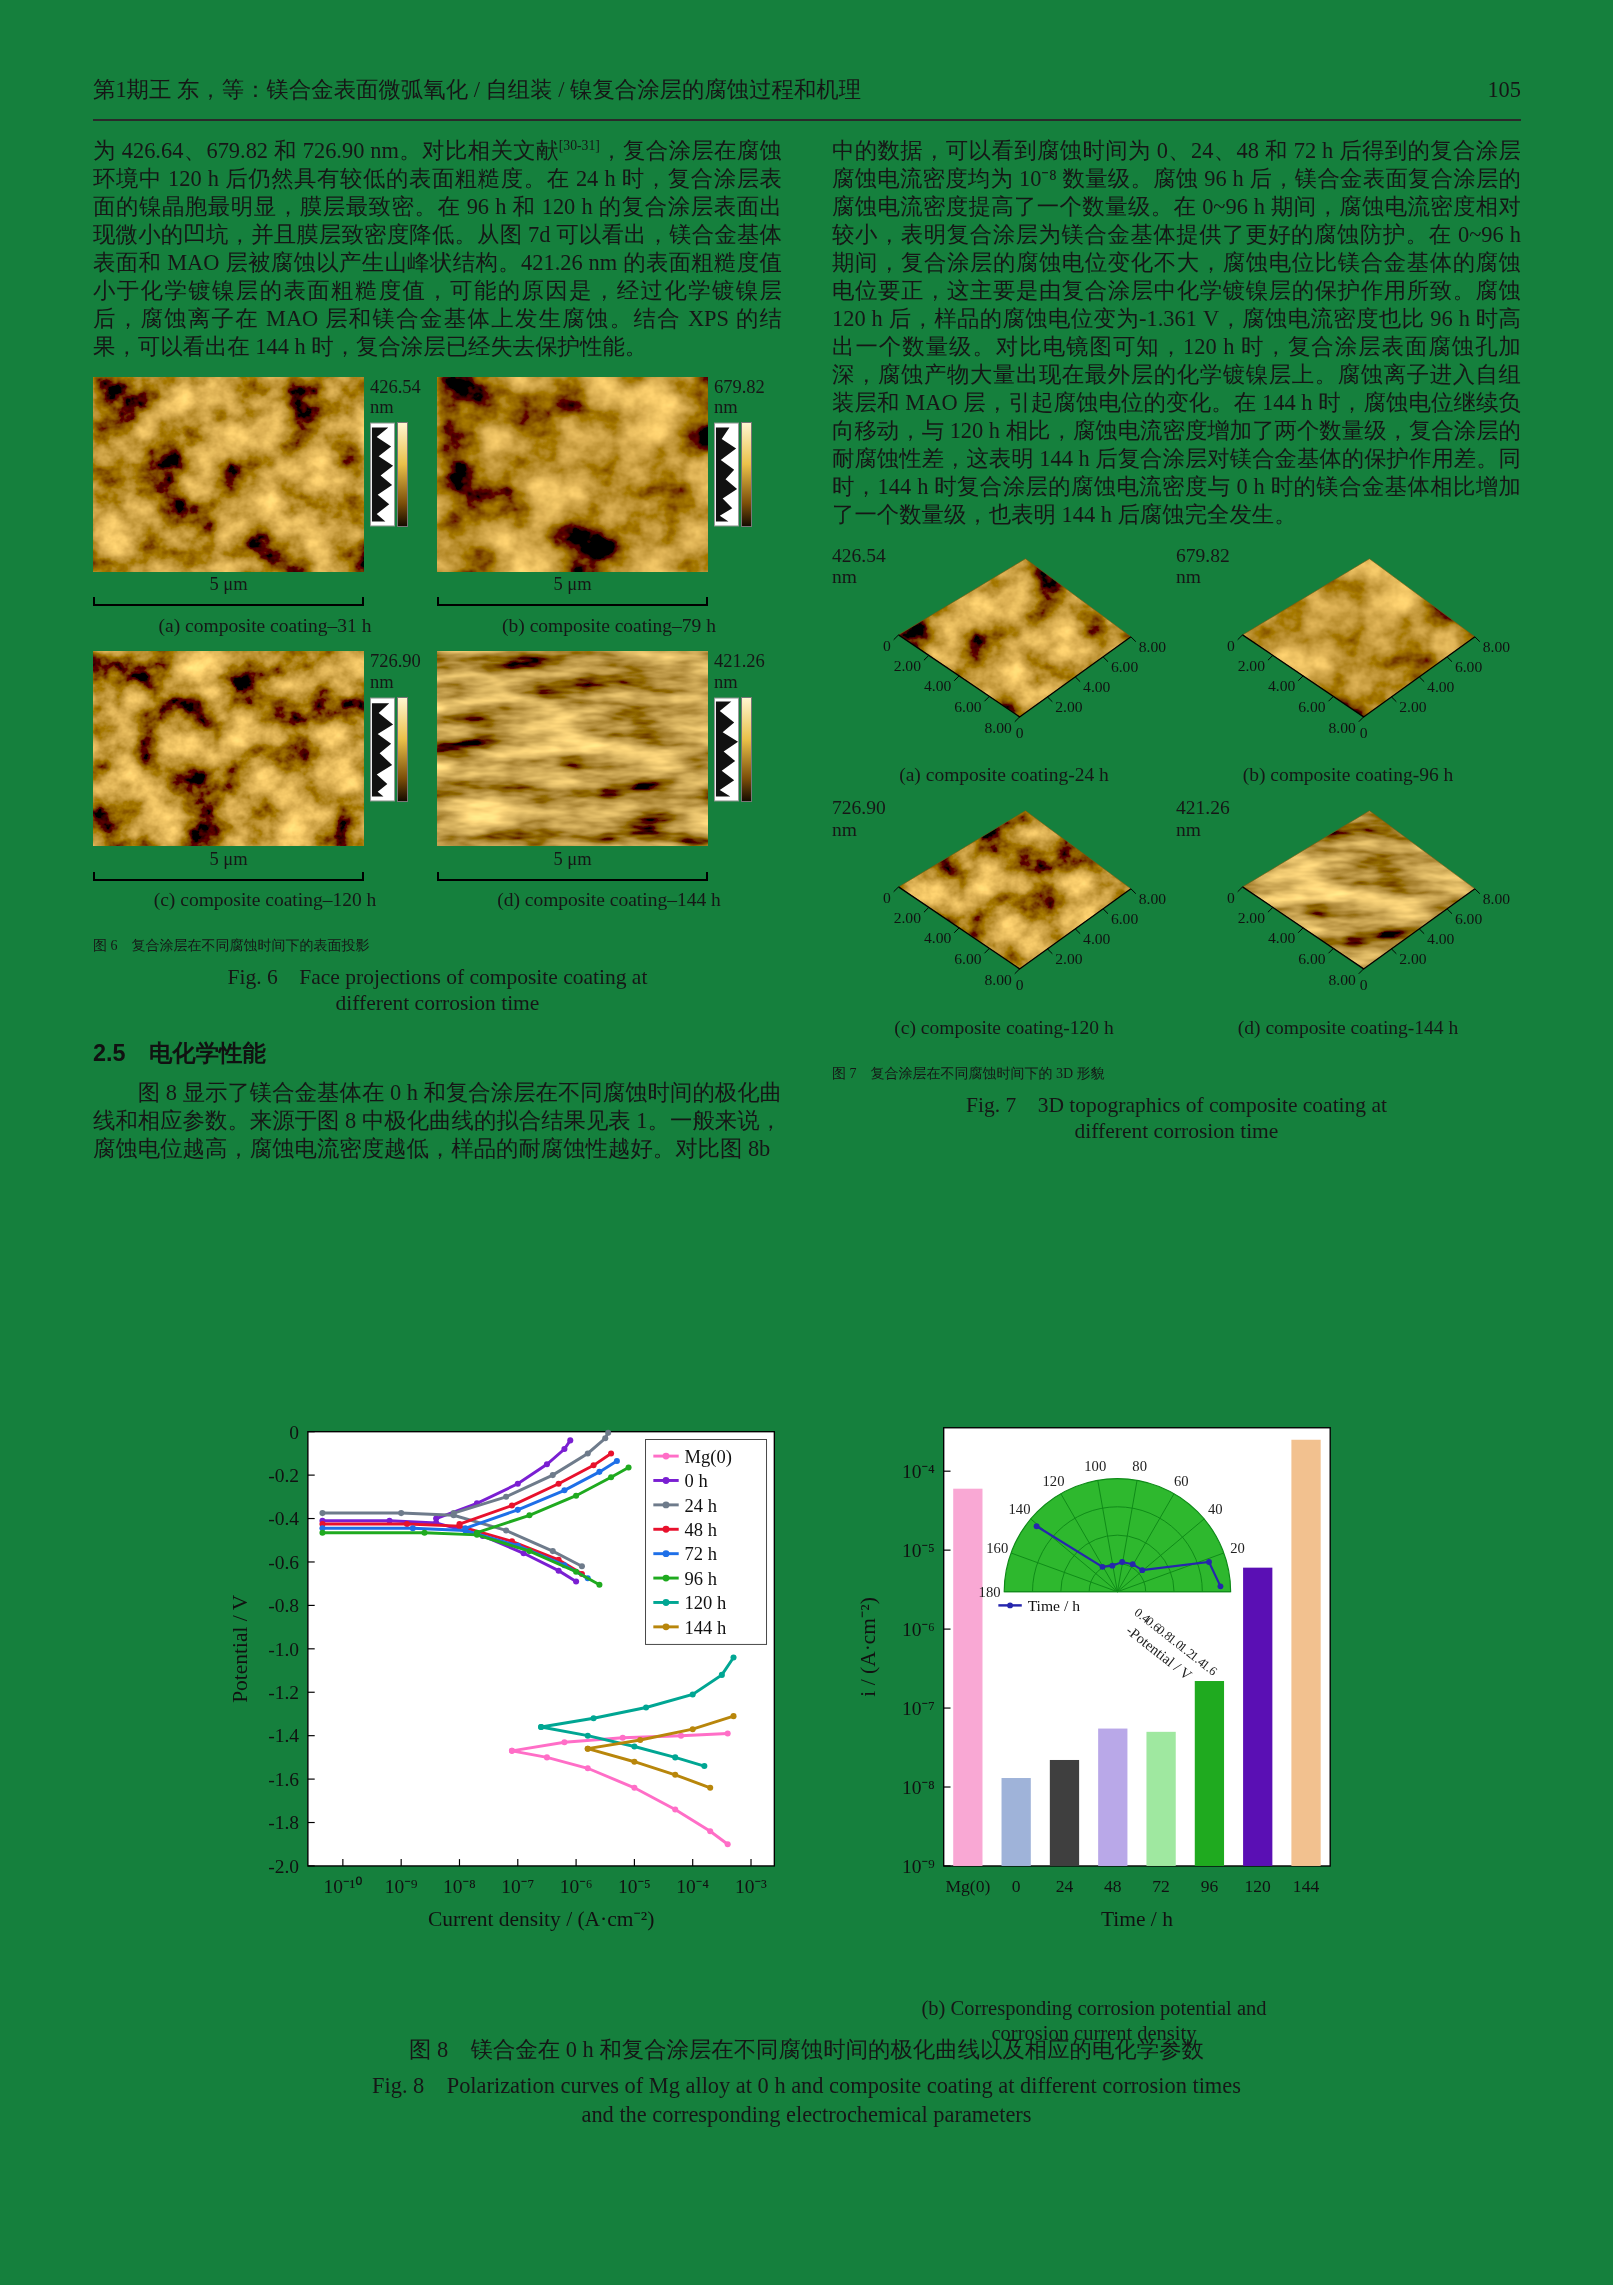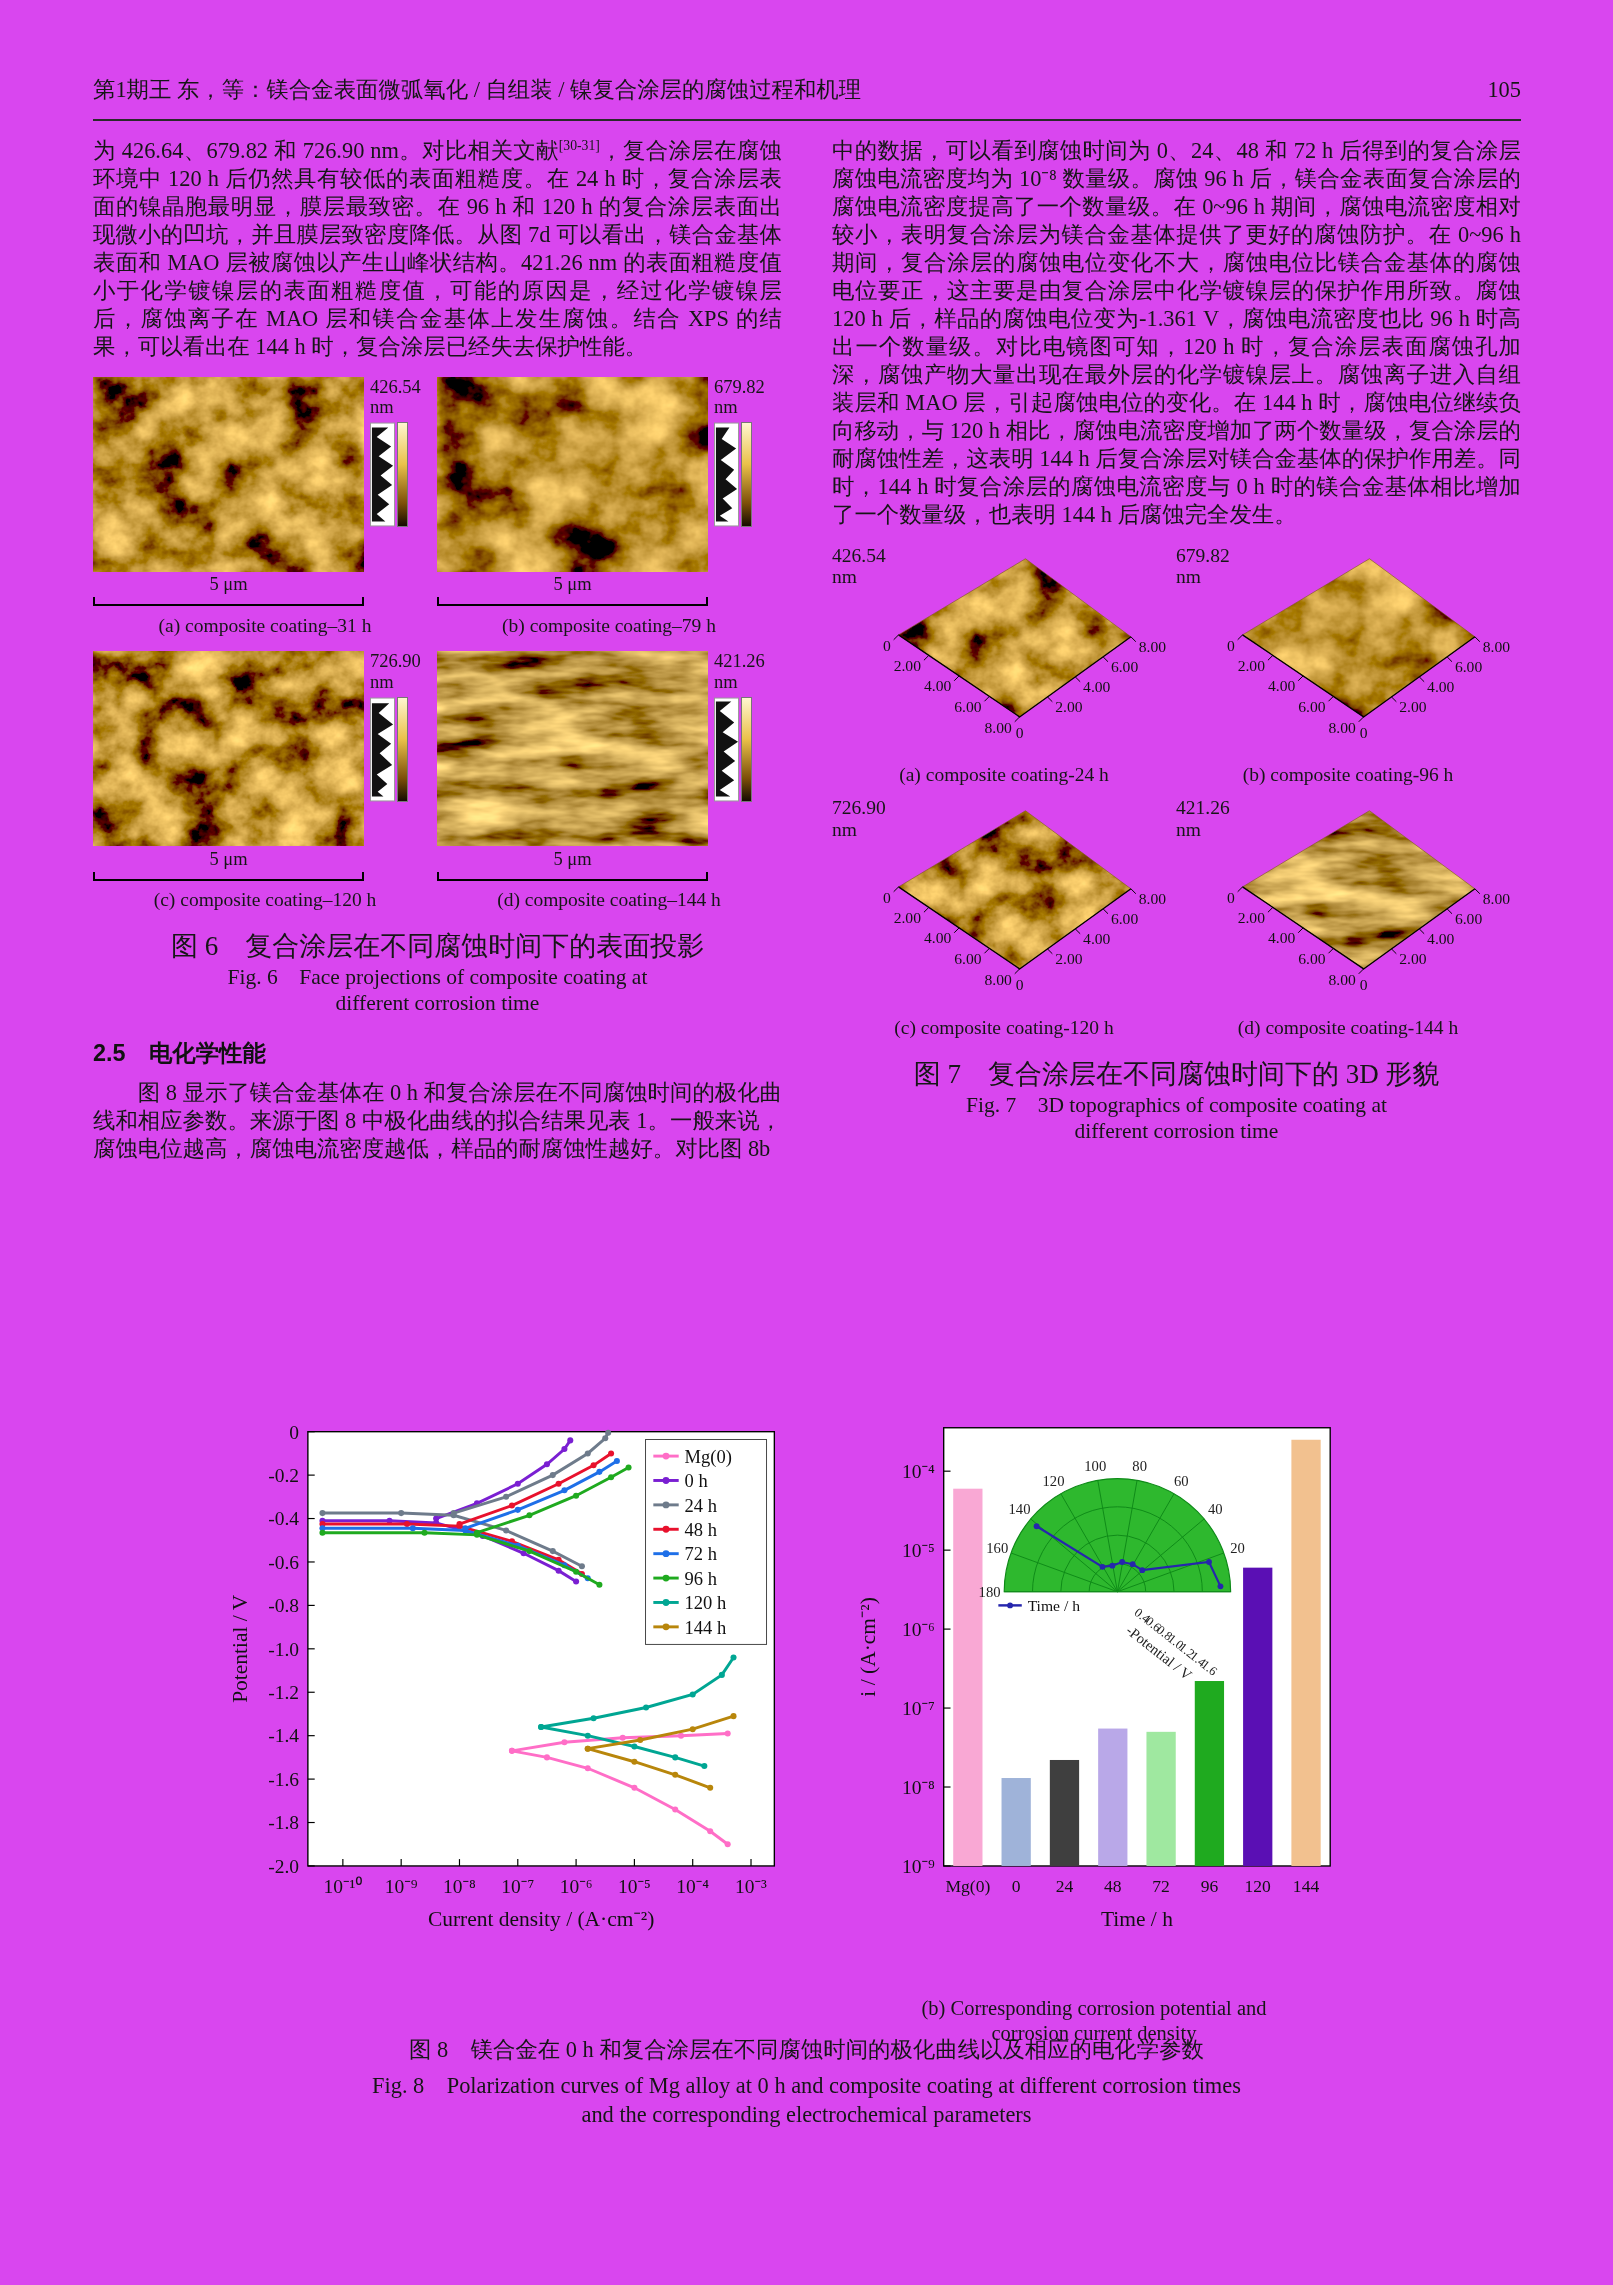--- a/index.html
+++ b/index.html
@@ -1,17 +1,17 @@
 <!DOCTYPE html>
 <html><head>
 <meta charset="utf-8">
 <style>
   html,body{margin:0;padding:0;}
   body{background:#9a9a9a;}
-  .page{position:relative;width:1613px;height:2285px;background:#d946ef;
+  .page{position:relative;width:1613px;height:2285px;background:#15803d;
         font-family:"Liberation Serif",serif;color:#161616;overflow:hidden;}
 
   
   .hdr{position:absolute;left:93px;top:74px;width:1428px;display:flex;
        justify-content:space-between;align-items:baseline;font-size:22.4px;
        padding-bottom:13.7px;border-bottom:2px solid #2a2a2a;}
   .hdr-title{flex:1;text-align:left;}
 
   
   .col{position:absolute;top:137px;width:689px;font-size:22.4px;line-height:28px;
@@ -34,21 +34,21 @@
   .afm-side{width:62px;display:flex;flex-direction:column;align-items:flex-start;}
   .nm{font-size:18.5px;line-height:20.5px;}
   .sidebar-graph{display:flex;gap:2px;margin-top:4.9px;}
   .cstrip{width:8.8px;height:103px;border:1px solid #777;
           background:linear-gradient(#fff6d0,#eac14a 40%,#7c4f09 78%,#150b00);}
   .sb{width:271px;margin-top:2.9px;text-align:center;font-size:18.5px;line-height:21.5px;}
   .sb-l{height:6.8px;border-left:2px solid #000;border-right:2px solid #000;
         border-bottom:2px solid #000;margin-top:1px;}
   .pcap{text-align:center;font-size:19.5px;margin-top:5.9px;width:344px;}
 
-  .cap-zh{text-align:center;font-size:27px;margin-top:17.6px;}
+  .cap-zh{font-size:14px;margin-top:17.6px;}
   .cap-en{text-align:center;font-size:21.5px;line-height:26px;margin-top:3.9px;}
 
   
   .fig7{margin-top:15.6px;}
   .fig7-grid{display:grid;grid-template-columns:344px 344px;row-gap:7.8px;}
   .p3d{position:relative;height:211px;}
   .p3d svg{position:absolute;left:5.9px;top:2px;}
   .nm3d{position:absolute;left:0;top:0;font-size:19.5px;line-height:21.5px;z-index:2;}
 
   

